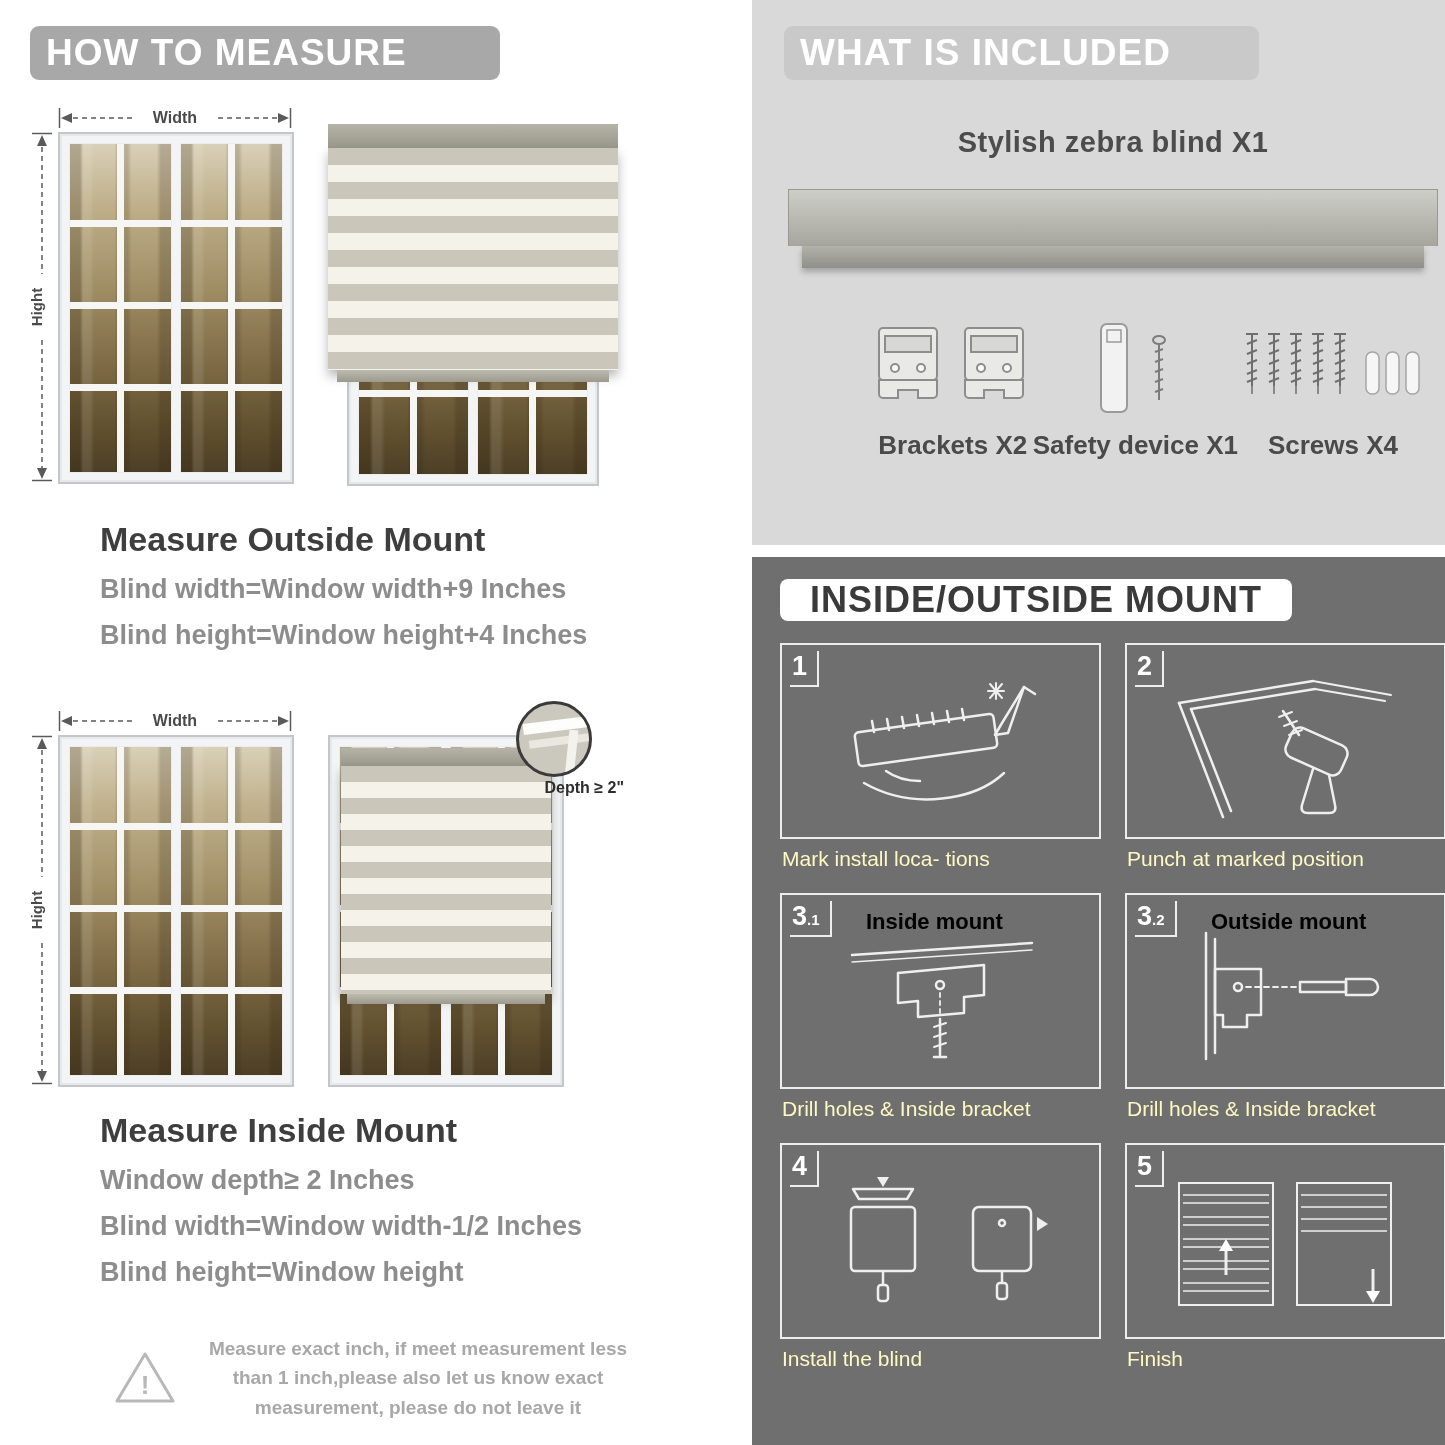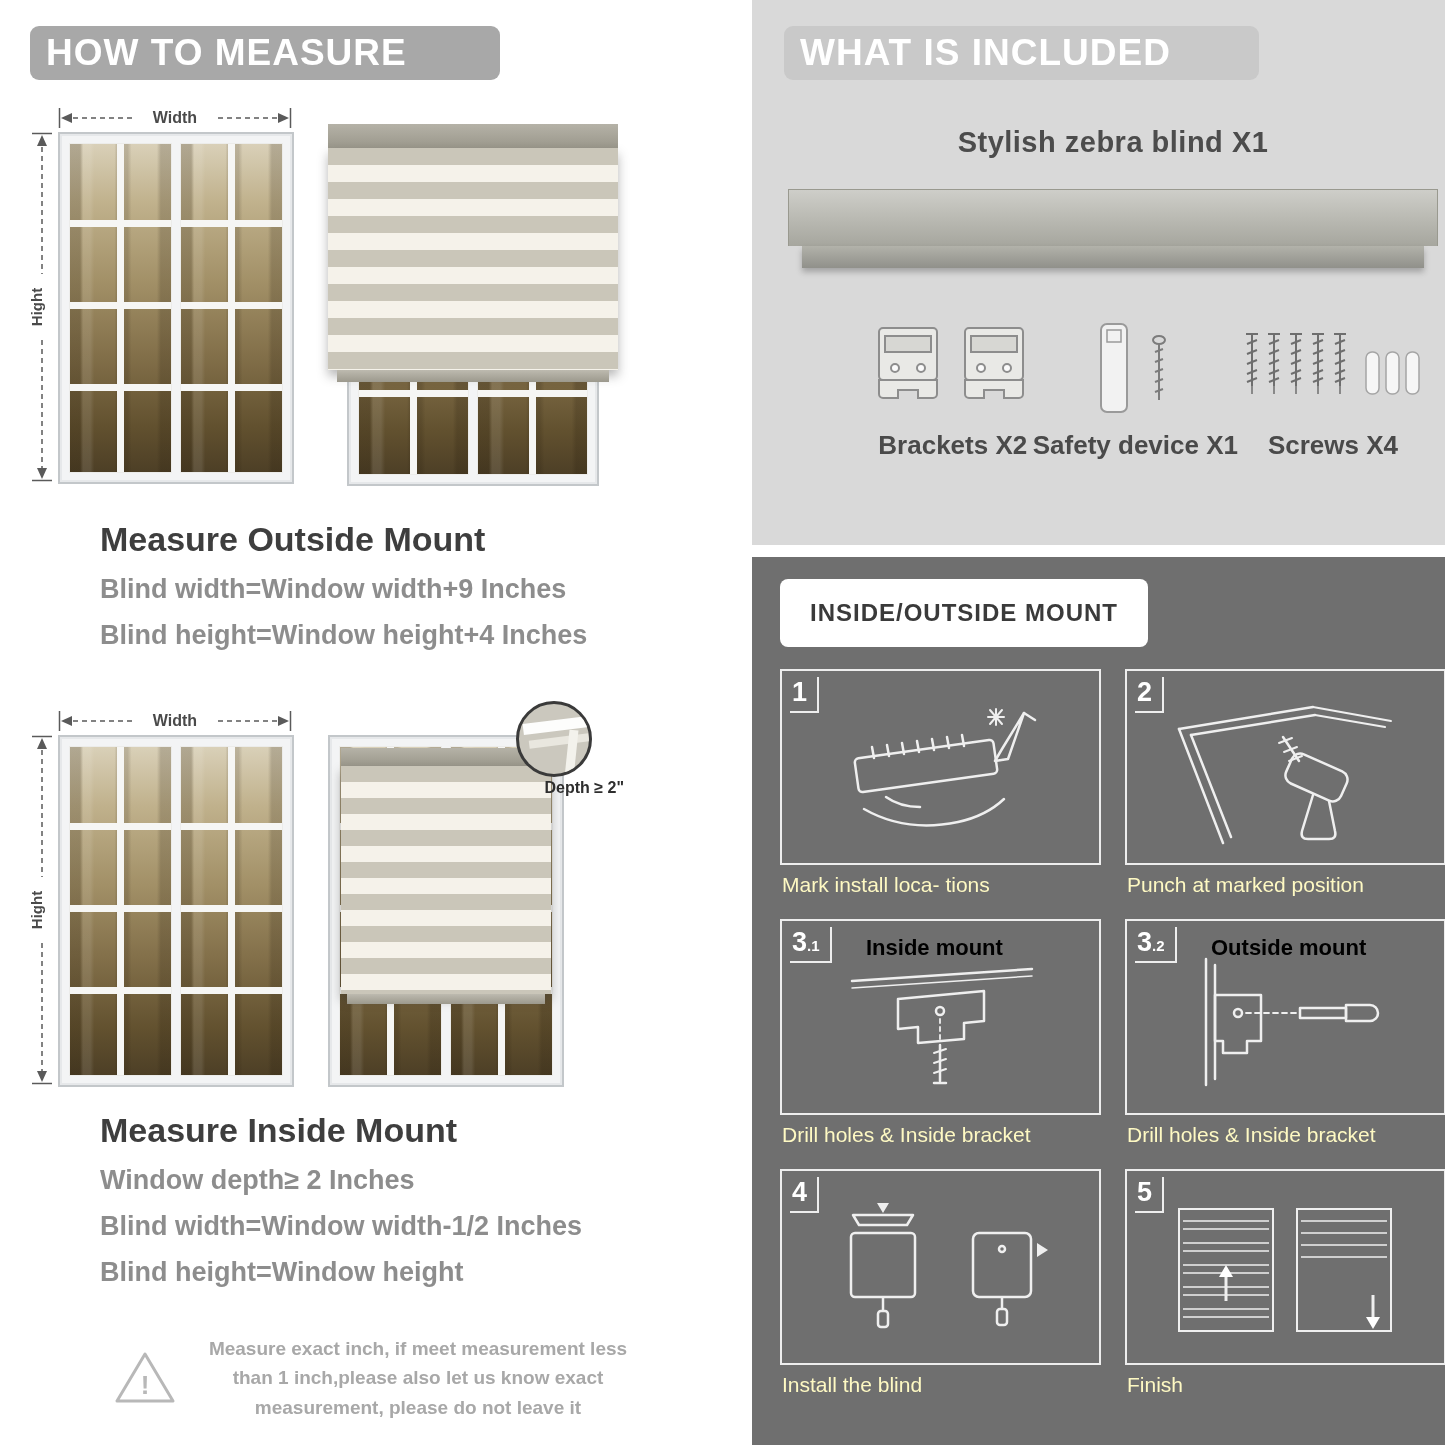--- a/index.html
+++ b/index.html
@@ -55,22 +55,22 @@
   .banner.light{background:#c9c9c9;width:475px;margin:0 0 0 32px;}
   .product-label{text-align:center;margin-top:46px;font-size:29px;font-weight:bold;color:#4c4c4c;letter-spacing:.5px;}
   .rail{margin:30px 36px 0;}
   .rail-main{height:56px;background:linear-gradient(180deg,#cecec9 0%,#bcbcb5 45%,#a6a69e 100%);border:1px solid #99998f;border-bottom:none;}
   .rail-lip{height:22px;margin:0 14px;background:linear-gradient(180deg,#b2b2aa 0%,#90908a 100%);box-shadow:0 4px 6px rgba(0,0,0,.25);}
   .items{display:flex;justify-content:flex-end;padding:40px 46px 0 54px;}
   .item{text-align:center;}
   .item-art{height:112px;display:flex;align-items:flex-end;justify-content:center;}
   .item-label{margin-top:10px;font-size:26px;font-weight:bold;color:#4a4a4a;}
   .mount{margin-top:12px;background:#6f6f6f;height:888px;box-sizing:border-box;padding:22px 28px 0;}
-  .mount-header{display:inline-block;background:#fff;border-radius:8px;padding:20px 30px;
-    font-size:24px;font-weight:bold;color:#3a3a3a;letter-spacing:1px;}
+  .mount-header{display:inline-block;background:#fff;border-radius:8px;padding:0 30px;
+    font-size:36px;font-weight:bold;color:#3a3a3a;letter-spacing:1px;}
   .steps{display:grid;grid-template-columns:1fr 1fr;column-gap:24px;row-gap:8px;margin-top:22px;}
   .step-box{position:relative;border:2px solid #ededed;height:196px;box-sizing:border-box;}
   .step-num{position:absolute;top:6px;left:8px;color:#fff;font-weight:bold;
     border-bottom:2px solid #eee;border-right:2px solid #eee;padding:2px 10px 5px 2px;line-height:1;}
   .step-num .n{font-size:27px;}
   .step-num .s{font-size:15px;}
   .step-title{position:absolute;top:14px;left:84px;font-size:22px;font-weight:bold;color:#000000;}
   .step-title:empty{display:none;}
   .step-art{height:100%;display:flex;align-items:center;justify-content:center;padding-top:8px;box-sizing:border-box;}
   .step-caption{color:#fef9c3;font-weight:normal;font-size:21px;margin:8px 0 14px 2px;}

